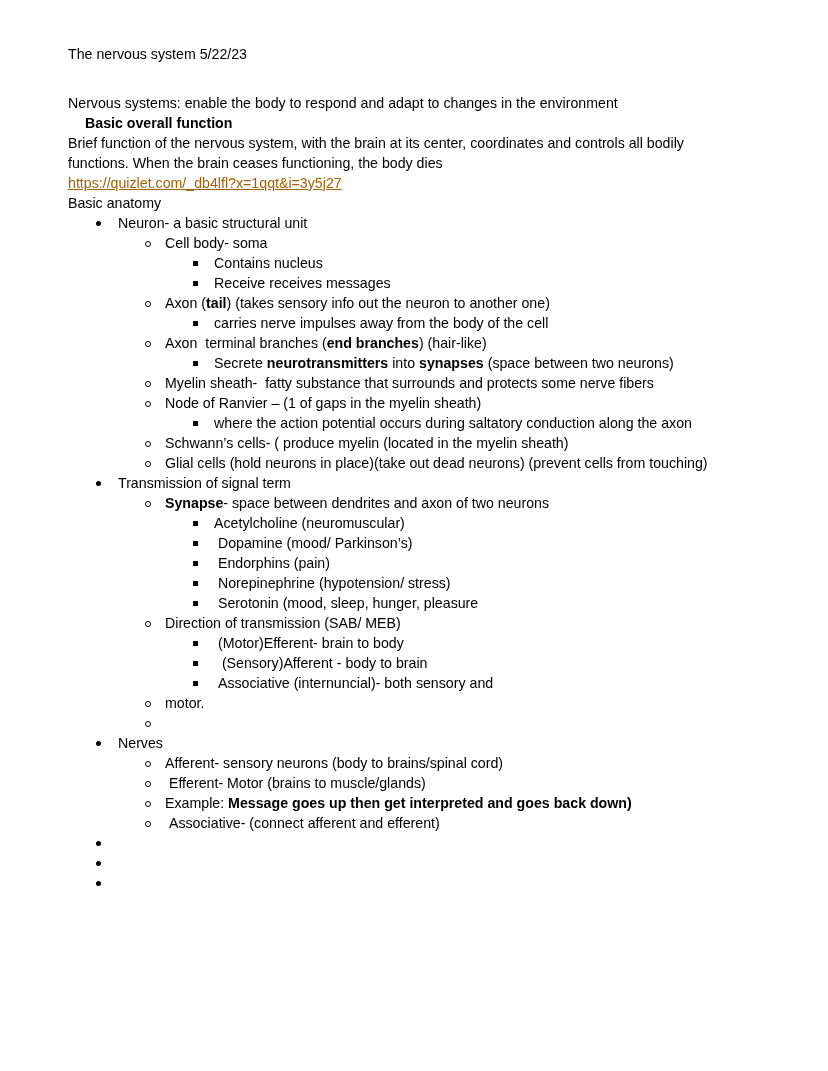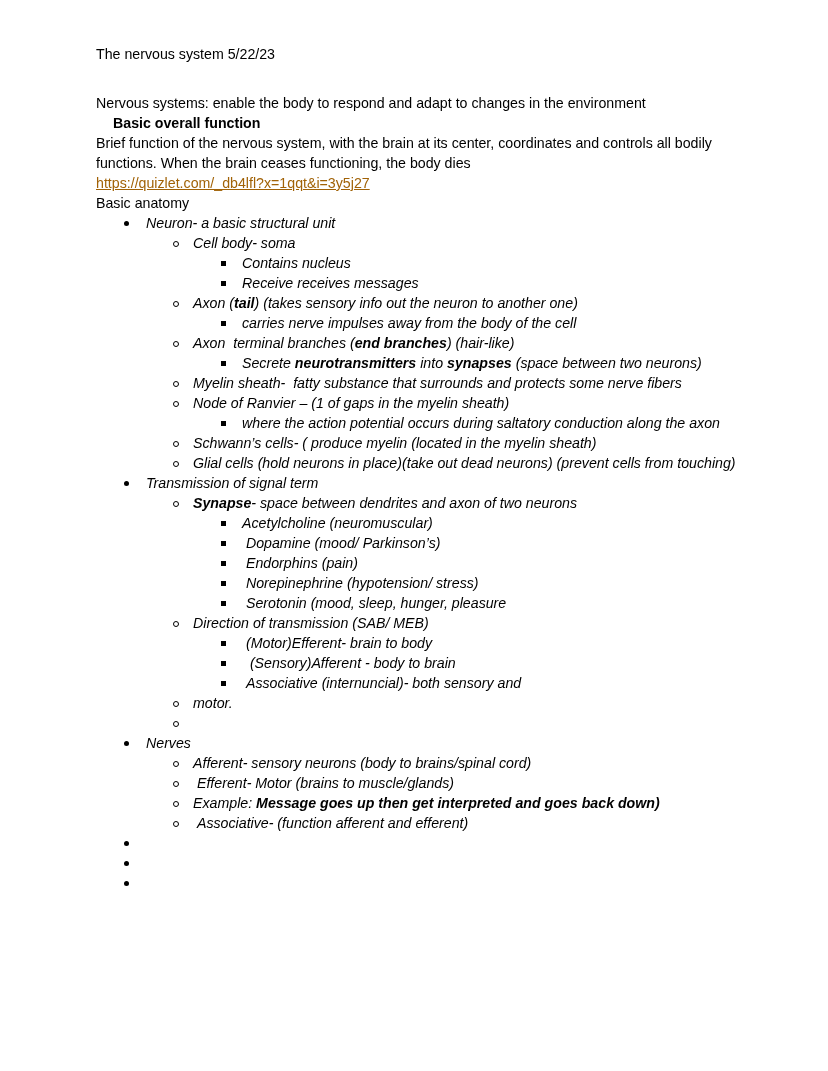--- a/index.html
+++ b/index.html
@@ -18,21 +18,21 @@
     -webkit-font-smoothing: antialiased;
   }
   .page {
     position: absolute;
     left: 0;
     top: 0;
     width: 828px;
     height: 782px;
     background: #ffffff;
     box-sizing: border-box;
-    padding: 44px 90px 0 96px;
+    padding: 44px 90px 0 68px;
   }
   .doc {
     font-size: 14.2px;
     line-height: 20px;
   }
   .para {
     margin: 0;
     font-size: 14.2px;
     line-height: 20px;
     white-space: pre-wrap;
@@ -63,21 +63,20 @@
   li.item {
     position: relative;
     margin: 0;
     padding: 0;
     font-size: 14.2px;
     line-height: 20px;
   }
   li.item > .row {
     position: relative;
     display: block;
-    font-style: italic;
   }
   .bullet {
     position: absolute;
     display: block;
   }
   .txt {
     display: block;
     white-space: pre-wrap;
   }
   
@@ -319,21 +318,21 @@
         </li>
         <li class="item l2">
           <div class="row">
             <span class="bullet"></span>
             <span class="txt">Example: <b>Message goes up then get interpreted and goes back down)</b></span>
           </div>
         </li>
         <li class="item l2">
           <div class="row">
             <span class="bullet"></span>
-            <span class="txt"> Associative- (function afferent and efferent)</span>
+            <span class="txt"> Associative- (connect afferent and efferent)</span>
           </div>
         </li>
         <li class="item l1">
           <div class="row empty-row">
             <span class="bullet"></span>
             <span class="txt">&nbsp;</span>
           </div>
         </li>
         <li class="item l1">
           <div class="row empty-row">

